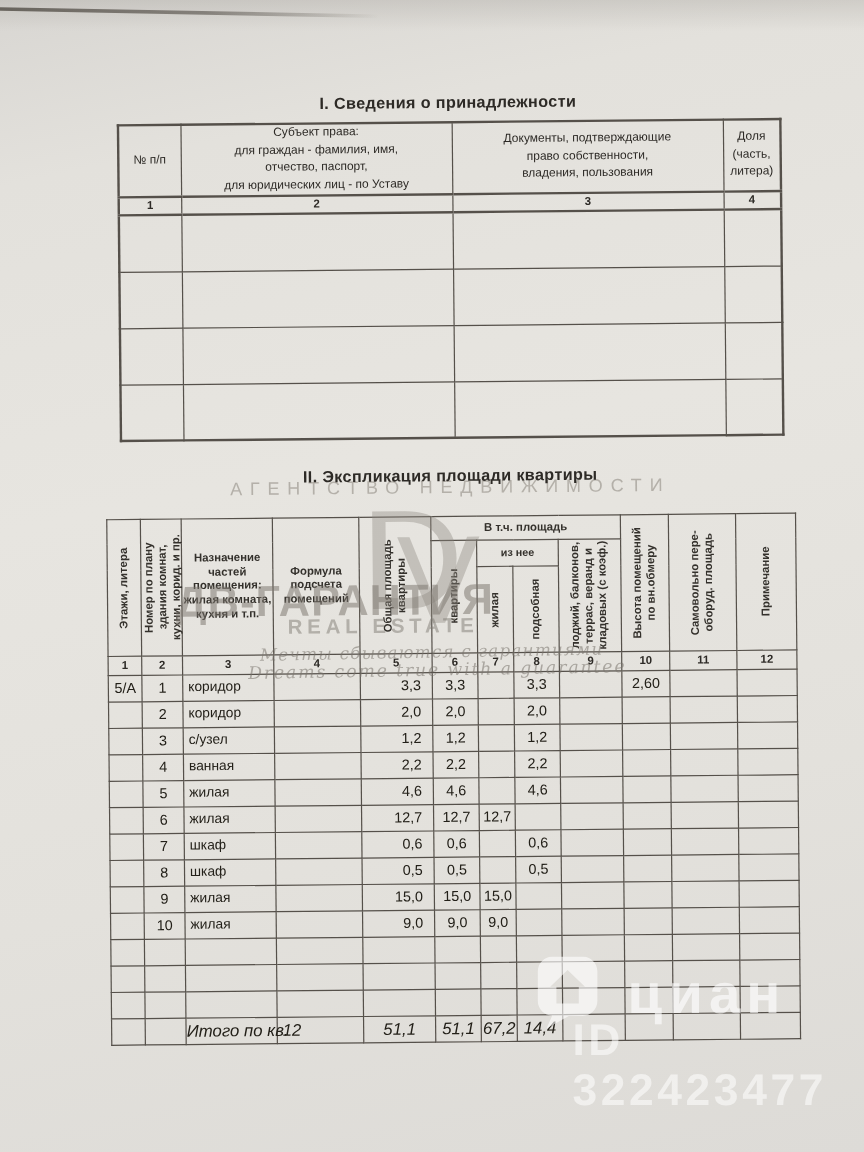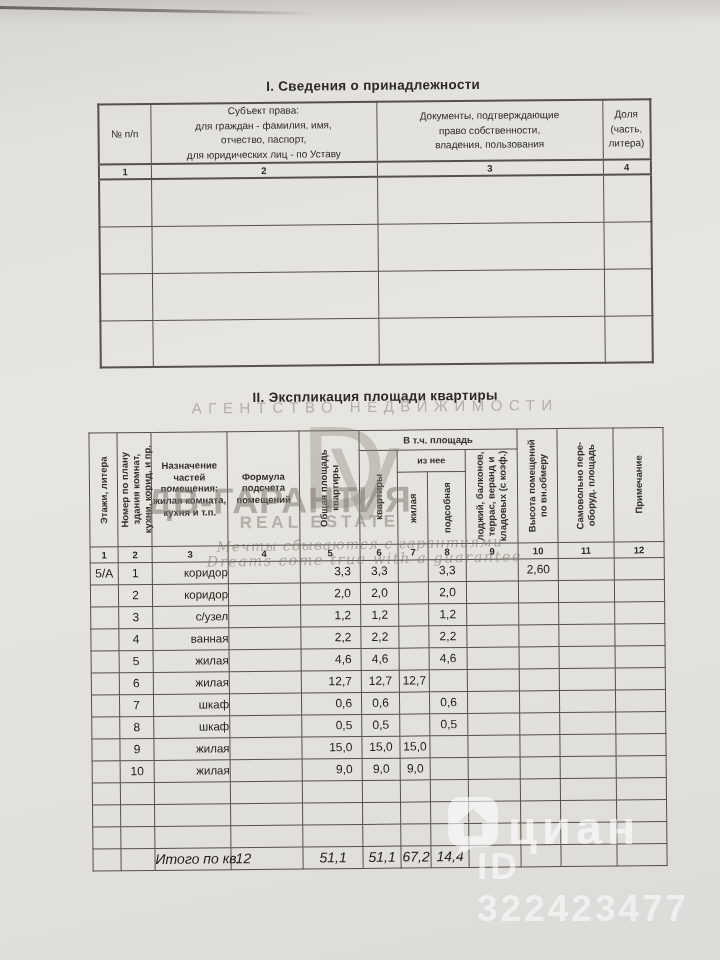--- a/index.html
+++ b/index.html
@@ -42,21 +42,21 @@
   .t2 th,.t2 td{border:1px solid var(--line);padding:0;}
   .t2 th{font-weight:bold;font-size:9.5px;line-height:1.25;white-space:pre-line;
     text-align:center;vertical-align:middle;padding:1px;color:#34312c;}
   .t2 .rA{height:20px;} .t2 .rB{height:18px;} .t2 .rC{height:57px;}
   .t2 .gh{font-size:9.5px;} .t2 .gh2{font-size:9px;}
   .vtext{writing-mode:vertical-rl;transform:rotate(180deg);margin:0 auto;
     white-space:pre-line;line-height:1.2;}
   .t2 .nums td{height:15px;font-size:9.5px;font-weight:bold;text-align:center;}
   .t2 tbody tr{height:22px;}
   .t2 tbody td{font-size:12px;text-align:center;color:#232019;}
-  .t2 tbody td.room{text-align:right;padding-left:4px;font-size:11.5px;}
+  .t2 tbody td.room{text-align:left;padding-left:4px;font-size:11.5px;}
   .t2 tbody td.area5{text-align:right;padding-right:9px;}
   .t2 .totals td{height:21px;font-size:14px;font-style:italic;}
   .t2 .totals .tlabel{text-align:right;padding-right:2px;white-space:nowrap;}
   .t2 .totals .tnum{text-align:left;padding-left:4px;}
 
   
   .wm{position:absolute;color:var(--wm);pointer-events:none;}
   .wm-agency{top:398px;left:88px;width:574px;text-align:center;z-index:1;
     font-size:15px;letter-spacing:6.5px;color:rgba(148,143,135,.62);}
   .wm-d{top:408px;left:300px;font-size:118px;line-height:1;z-index:4;
@@ -66,21 +66,21 @@
   .wm-brand{top:479px;left:108px;width:340px;text-align:center;z-index:4;
     font-size:36px;font-weight:bold;letter-spacing:1px;color:rgba(122,117,109,.52);}
   .wm-brand-sub{top:512px;left:228px;width:180px;text-align:center;z-index:4;
     font-size:17px;font-weight:600;letter-spacing:4px;color:rgba(128,123,115,.5);}
   .wm-script{font-family:"DejaVu Serif",serif;font-style:italic;z-index:4;
     color:rgba(122,117,109,.55);}
   .wm-script-ru{top:536px;left:215px;font-size:14px;letter-spacing:1px;transform:rotate(-.5deg);}
   .wm-script-en{top:551px;left:205px;font-size:14.5px;letter-spacing:1.5px;transform:rotate(-.5deg);}
   .wm-cian{z-index:6;}
   .cian-icon{position:absolute;top:797px;left:447px;}
-  .cian-name{position:absolute;top:800px;left:508px;font-size:47px;font-weight:bold;
+  .cian-name{position:absolute;top:800px;left:523px;font-size:47px;font-weight:bold;
     letter-spacing:5px;color:rgba(255,255,255,.62);}
   .cian-id{position:absolute;top:846px;left:477px;font-size:37px;font-weight:bold;
     letter-spacing:3px;color:rgba(255,255,255,.55);}
 </style>
 </head>
 <body>
 
 <div class="stage">
   <div class="top-shade"></div>
   <div class="pencil-line"></div>

